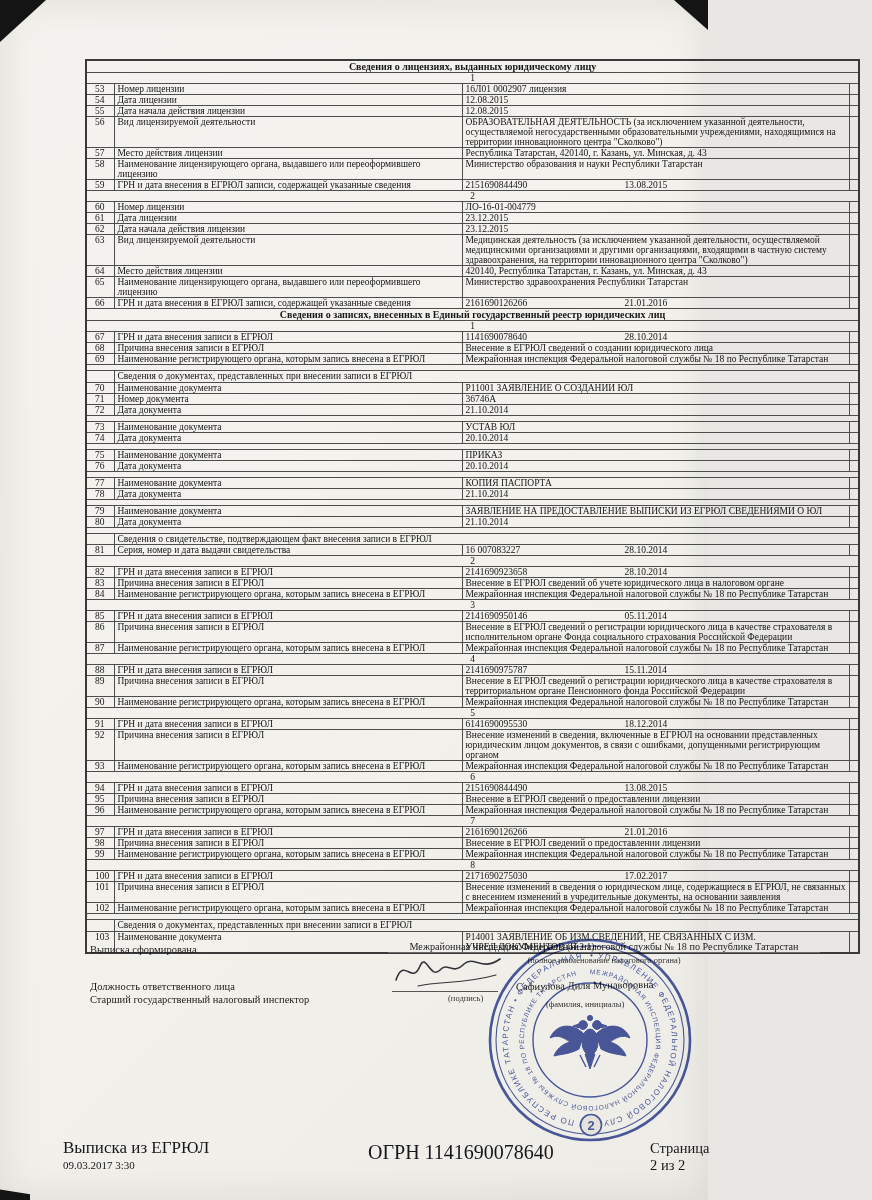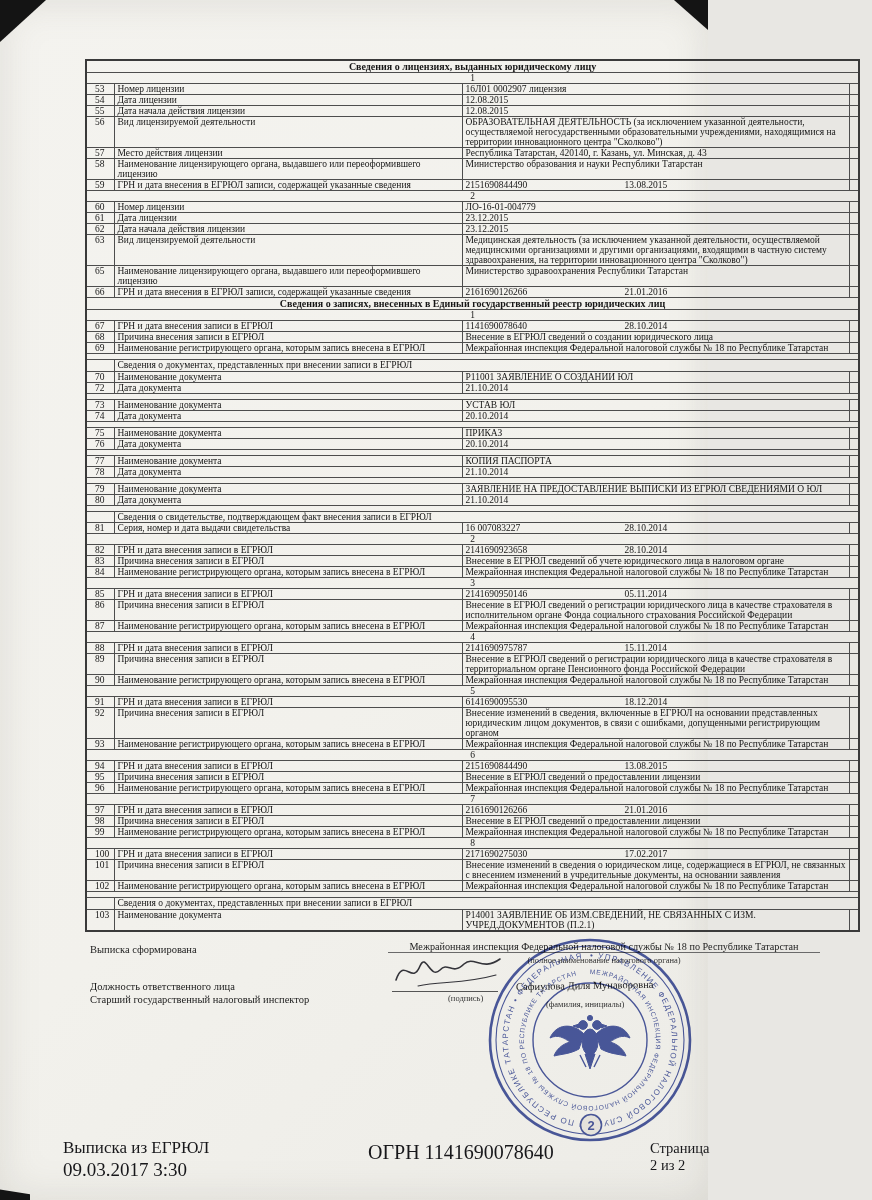--- a/index.html
+++ b/index.html
@@ -53,21 +53,21 @@
   .f-name{left:516px;top:980px;font-size:10.5px;transform:rotate(-1deg);}
   .f-name-cap{left:546px;top:999px;font-size:8.5px;color:#333;}
 
   
   .stamp{position:absolute;left:483px;top:933px;width:214px;height:214px;mix-blend-mode:multiply;opacity:.85;}
   .stamp text{font-family:"Liberation Sans",sans-serif;}
 
   
   .b-text{position:absolute;color:#17171a;font-family:"Liberation Serif",serif;}
   .b-title{left:63px;top:1138px;font-size:17px;}
-  .b-dt{left:63px;top:1159px;font-size:19px;text-align:center;}
+  .b-dt{left:63px;top:1159px;font-size:11px;text-align:center;}
   .b-ogrn{left:368px;top:1141px;font-size:20px;}
   .b-page{left:650px;top:1140px;font-size:14.5px;}
 </style>
 </head>
 <body>
 
 <div class="page">
 
   <div class="corner tl"></div>
   <div class="corner tr"></div>
@@ -150,20 +150,26 @@
           <td class="c-val"><span class="v1">23.12.2015</span></td>
           <td class="c-end"></td>
         </tr>
         <tr>
           <td class="c-num">63</td>
           <td class="c-label">Вид лицензируемой деятельности</td>
           <td class="c-val"><span class="v1">Медицинская деятельность (за исключением указанной деятельности, осуществляемой медицинскими организациями и другими организациями, входящими в частную систему здравоохранения, на территории инновационного центра "Сколково")</span></td>
           <td class="c-end"></td>
         </tr>
         <tr>
+          <td class="c-num">64</td>
+          <td class="c-label">Место действия лицензии</td>
+          <td class="c-val"><span class="v1">420140, Республика Татарстан, г. Казань, ул. Минская, д. 43</span></td>
+          <td class="c-end"></td>
+        </tr>
+        <tr>
           <td class="c-num">65</td>
           <td class="c-label">Наименование лицензирующего органа, выдавшего или переоформившего лицензию</td>
           <td class="c-val"><span class="v1">Министерство здравоохранения Республики Татарстан</span></td>
           <td class="c-end"></td>
         </tr>
         <tr>
           <td class="c-num">66</td>
           <td class="c-label">ГРН и дата внесения в ЕГРЮЛ записи, содержащей указанные сведения</td>
           <td class="c-val"><span class="v1">2161690126266</span><span class="v2">21.01.2016</span></td>
           <td class="c-end"></td>
@@ -196,20 +202,26 @@
           <td colspan="4"></td>
         </tr>
         <tr class="subrow">
           <td class="c-num"></td>
           <td colspan="3">Сведения о документах, представленных при внесении записи в ЕГРЮЛ</td>
         </tr>
         <tr>
           <td class="c-num">70</td>
           <td class="c-label">Наименование документа</td>
           <td class="c-val"><span class="v1">Р11001 ЗАЯВЛЕНИЕ О СОЗДАНИИ ЮЛ</span></td>
+          <td class="c-end"></td>
+        </tr>
+        <tr>
+          <td class="c-num">71</td>
+          <td class="c-label">Номер документа</td>
+          <td class="c-val"><span class="v1">36746А</span></td>
           <td class="c-end"></td>
         </tr>
         <tr>
           <td class="c-num">72</td>
           <td class="c-label">Дата документа</td>
           <td class="c-val"><span class="v1">21.10.2014</span></td>
           <td class="c-end"></td>
         </tr>
         <tr class="spacerrow">
           <td colspan="4"></td>

